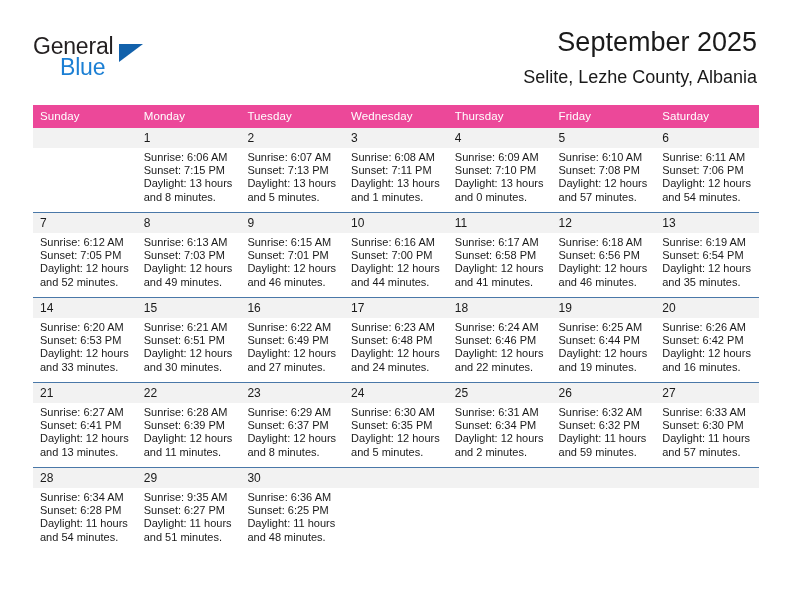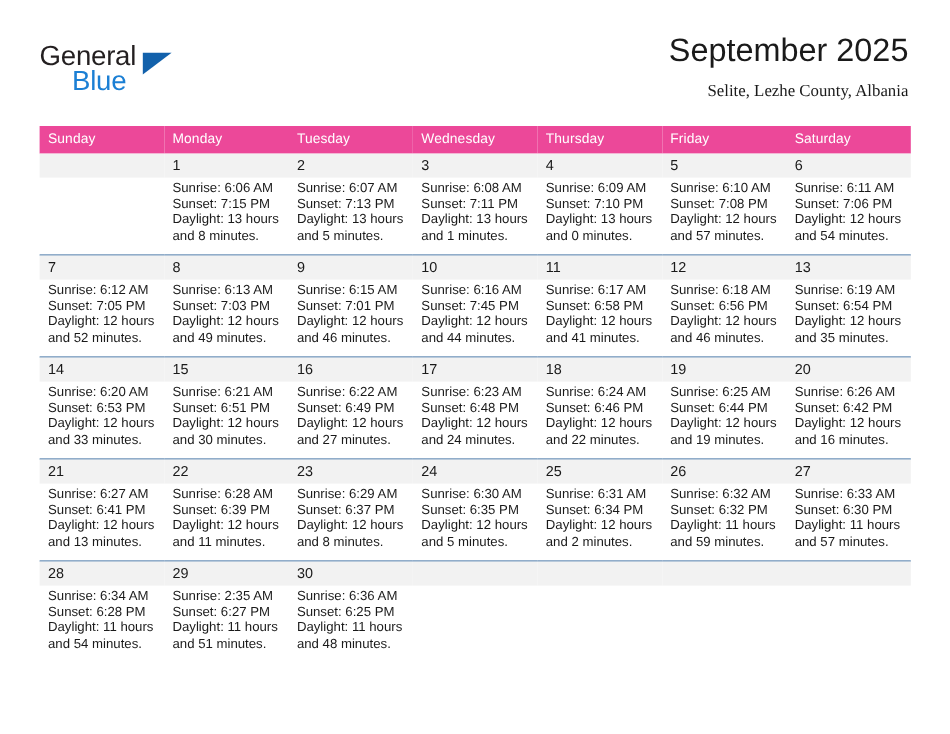--- a/index.html
+++ b/index.html
@@ -75,27 +75,26 @@
   }
   .cal-title {
     font-size: 27px;
     color: #1a1a1a;
     line-height: 32px;
     white-space: nowrap;
     font-weight: normal;
     margin: 0;
   }
   .cal-subtitle {
-    font-size: 14px;
+    font-size: 18px;
     color: #1a1a1a;
     line-height: 18px;
     margin: 10px 0 0 0;
     white-space: nowrap;
     font-weight: normal;
-    font-family: Liberation Serif, serif;
   }
 
   
   .calendar {
     position: absolute;
     left: 33px;
     top: 105px;
     width: 726px;
     border-collapse: collapse;
     table-layout: fixed;
@@ -289,21 +288,21 @@
                 <div>Daylight: 12 hours</div>
                 <div>and 46 minutes.</div>
               </div>
             </div>
           </td>
           <td>
             <div class="cell-inner">
               <span class="daynum">10</span>
               <div class="details">
                 <div>Sunrise: 6:16 AM</div>
-                <div>Sunset: 7:45 PM</div>
+                <div>Sunset: 7:00 PM</div>
                 <div>Daylight: 12 hours</div>
                 <div>and 44 minutes.</div>
               </div>
             </div>
           </td>
           <td>
             <div class="cell-inner">
               <span class="daynum">11</span>
               <div class="details">
                 <div>Sunrise: 6:17 AM</div>
@@ -503,21 +502,21 @@
                 <div>Sunset: 6:28 PM</div>
                 <div>Daylight: 11 hours</div>
                 <div>and 54 minutes.</div>
               </div>
             </div>
           </td>
           <td>
             <div class="cell-inner">
               <span class="daynum">29</span>
               <div class="details">
-                <div>Sunrise: 2:35 AM</div>
+                <div>Sunrise: 9:35 AM</div>
                 <div>Sunset: 6:27 PM</div>
                 <div>Daylight: 11 hours</div>
                 <div>and 51 minutes.</div>
               </div>
             </div>
           </td>
           <td>
             <div class="cell-inner">
               <span class="daynum">30</span>
               <div class="details">

